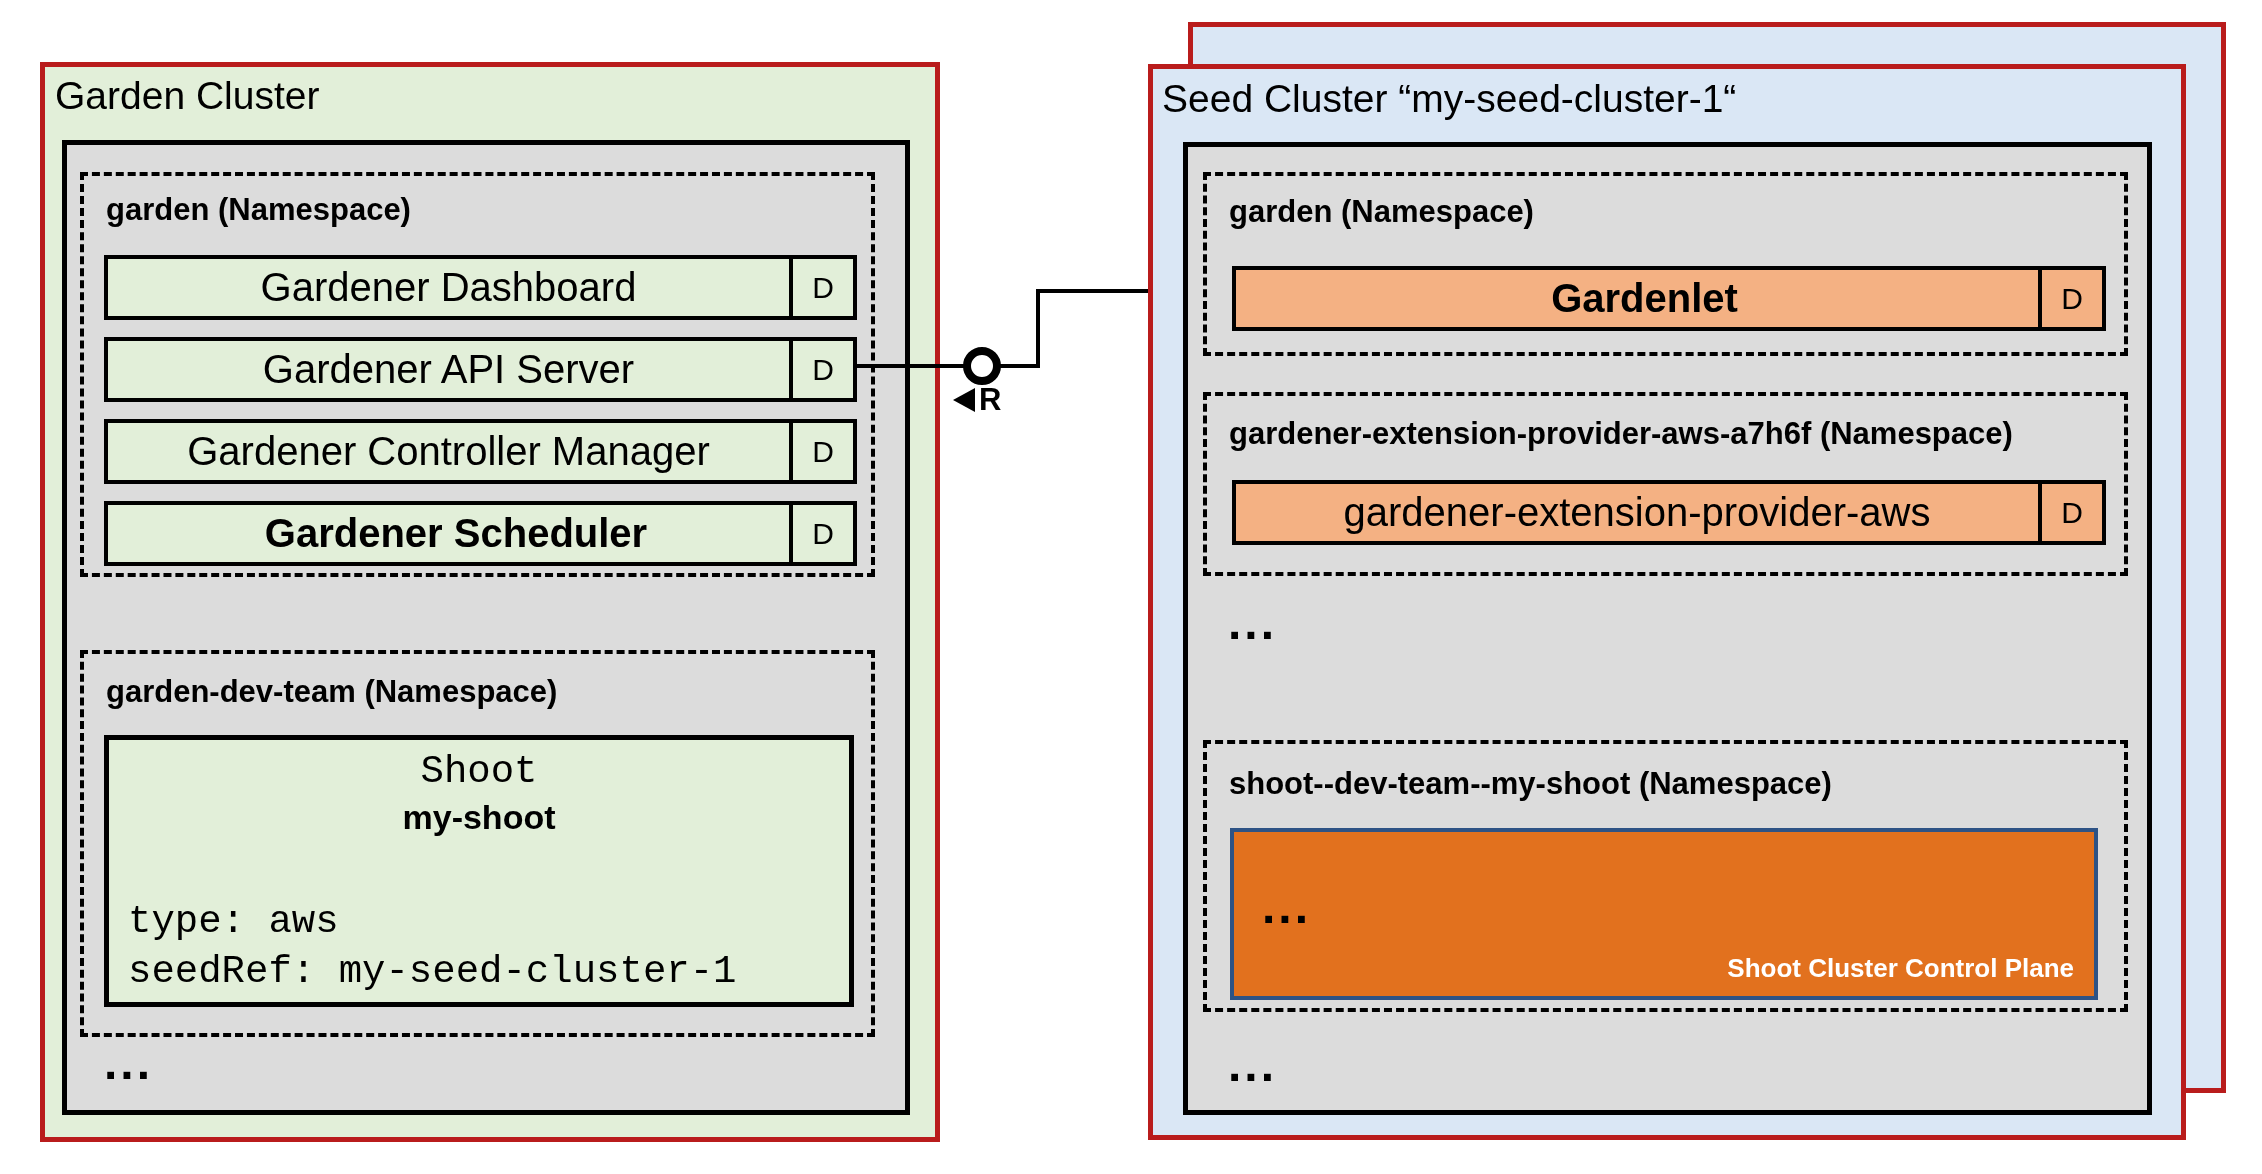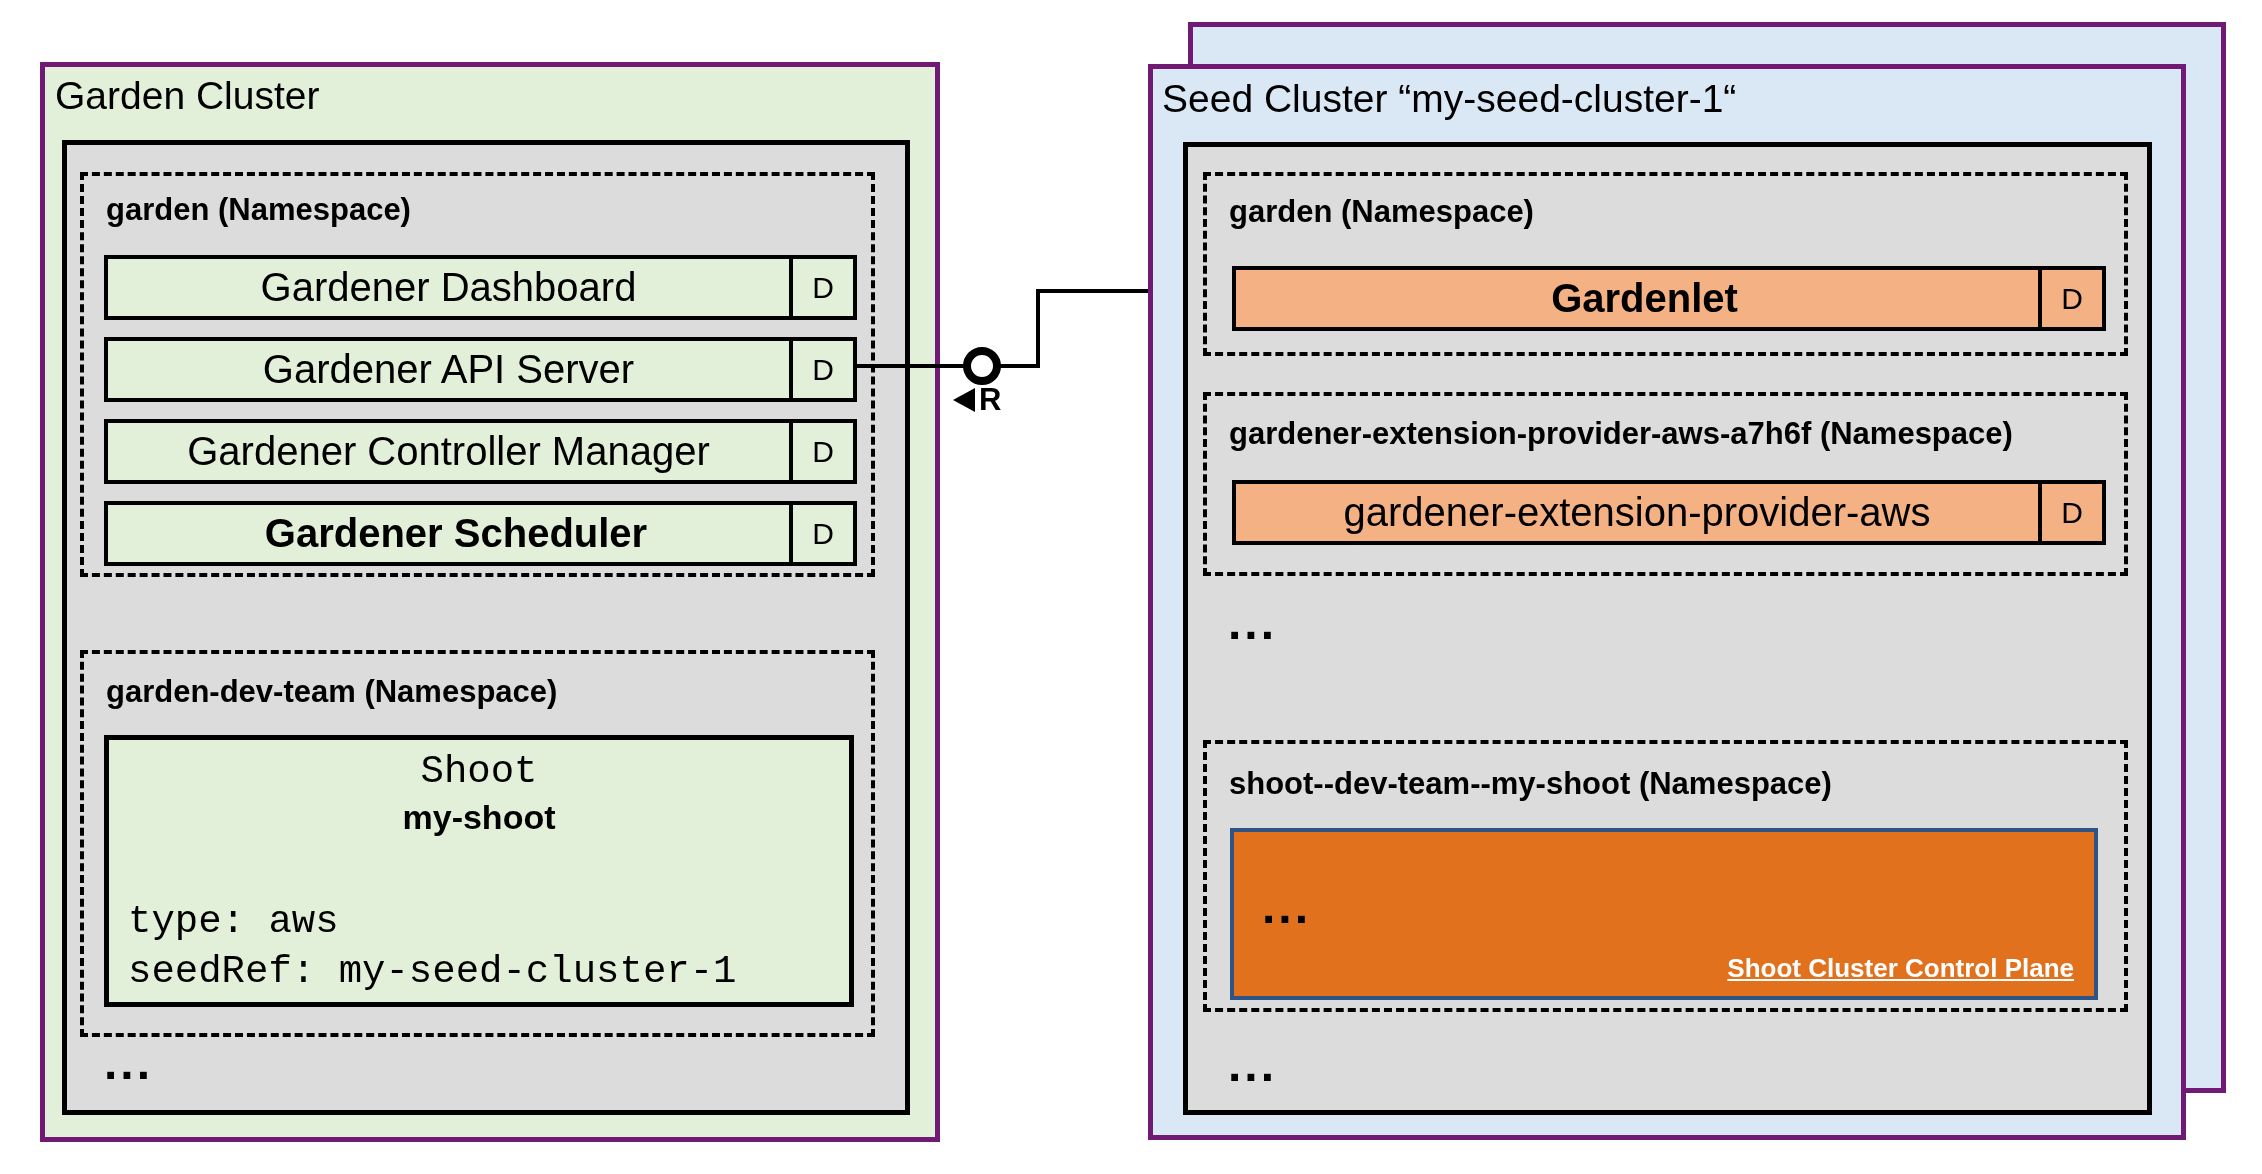--- a/index.html
+++ b/index.html
@@ -1,19 +1,19 @@
 <!DOCTYPE html>
 <html style="--cluster-green: #e2efd9; --cluster-blue: #dae7f5; --panel-gray: #dcdcdc; --component-orange: #f4b183; --control-plane-orange: #e2711e; --control-plane-border: #2e5385; --control-plane-text: #ffffff;"><head>
 <meta charset="utf-8">
 <style>
   html,body{margin:0;padding:0;background:#ffffff;}
   .stage{position:relative;width:2262px;height:1174px;background:#ffffff;overflow:hidden;
          font-family:"Liberation Sans",sans-serif;color:#000;}
   .abs{position:absolute;box-sizing:border-box;}
-  .cluster{border:5px solid #701a75;}
+  .cluster{border:5px solid #b91c1c;}
   .green-bg{background:var(--cluster-green,#e2efd9);}
   .blue-bg{background:var(--cluster-blue,#dae7f5);}
   .gray-panel{background:var(--panel-gray,#dcdcdc);border:5px solid #000;}
   .ns{border:4px dashed #000;}
   .cluster-title{font-size:39px;line-height:1.1;white-space:nowrap;}
   .ns-title{font-size:31px;font-weight:700;white-space:nowrap;}
   .row{display:flex;border:4px solid #000;background:var(--cluster-green,#e2efd9);}
   .row.orange{background:var(--component-orange,#f4b183);}
   .row .lbl{flex:1;display:flex;align-items:center;justify-content:center;
             font-size:40px;white-space:nowrap;border-radius:7px;}
@@ -113,21 +113,21 @@
           <div class="badge">D</div>
         </div>
       </div>
 
       <div class="abs dots" style="left:40px;top:463px;">...</div>
 
       <div class="abs ns" style="left:15px;top:593px;width:925px;height:272px;">
         <div class="abs ns-title" style="left:22px;top:22px;">shoot--dev-team--my-shoot (Namespace)</div>
         <div class="abs cp-box" style="left:23px;top:84px;width:868px;height:172px;">
           <div class="abs dots" style="left:28px;top:62px;">...</div>
-          <div class="abs cp-label" style="right:20px;bottom:12px;text-decoration:underline;">Shoot Cluster Control Plane</div>
+          <div class="abs cp-label" style="right:20px;bottom:12px;">Shoot Cluster Control Plane</div>
         </div>
       </div>
 
       <div class="abs dots" style="left:40px;top:905px;">...</div>
     </div>
   </div>
 
 </div>
 
 </body></html>

